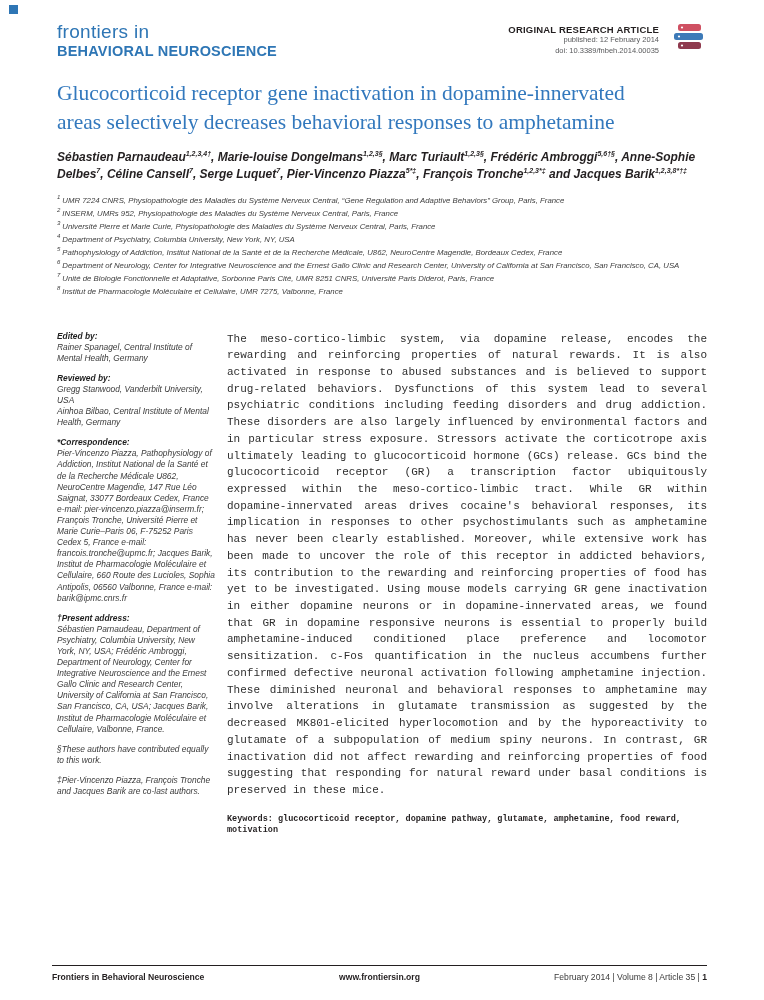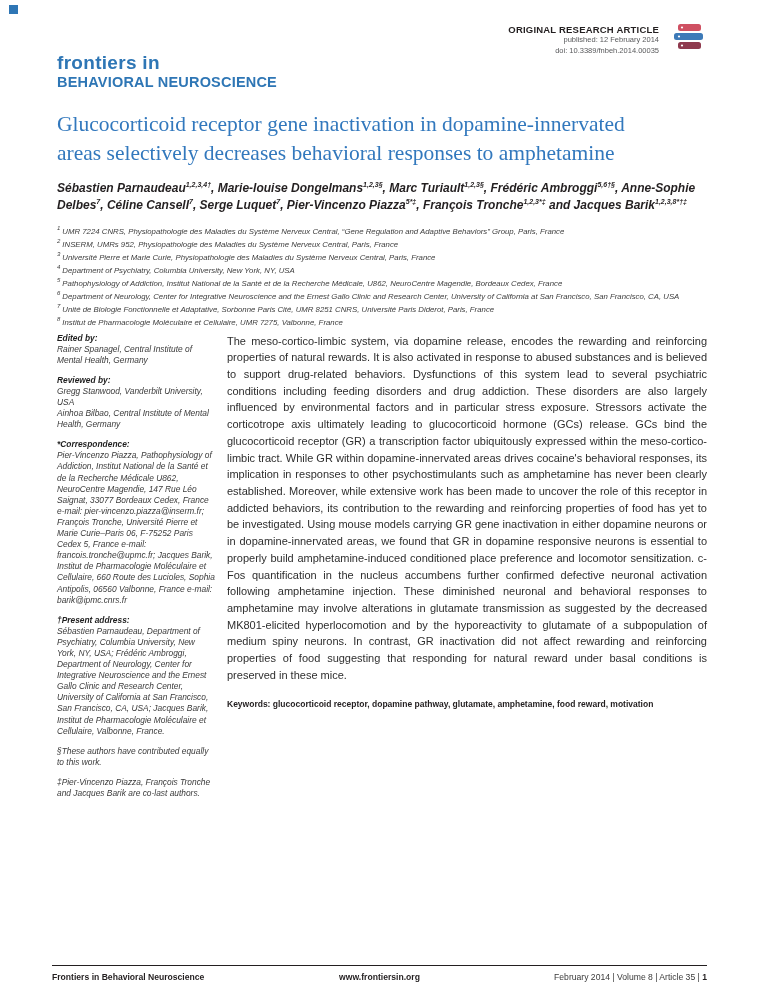--- a/index.html
+++ b/index.html
@@ -8,43 +8,43 @@
     position:relative; width:764px; height:1000px; margin:0 auto;
     background:#fff; overflow:hidden;
     font-family:"Liberation Sans","DejaVu Sans",sans-serif;
     color:#231f20; padding:22px 57px 0 57px;
   }
   .corner-mark { position:absolute; left:9px; top:5px; width:9px; height:9px; background:var(--brand-blue,#2e76b5); }
 
   
   .masthead { display:flex; align-items:flex-start; }
   .brand { line-height:1; }
-  .brand-line1 { font-size:19px; font-weight:700; color:var(--brand-blue,#2e76b5); letter-spacing:.3px;margin-top:31px; }
+  .brand-line1 { font-size:19px; font-weight:400; color:var(--brand-blue,#2e76b5); letter-spacing:.3px; }
   .brand-line2 { font-size:14.5px; font-weight:800; color:var(--brand-blue,#2e76b5); letter-spacing:.2px; margin-top:3px; }
   .pub-info { margin-left:auto; text-align:right; padding-right:12px; padding-top:2px; }
   .article-type { font-size:9.5px; font-weight:800; color:#231f20; letter-spacing:.2px; }
   .published, .doi { font-size:7.5px; color:#58595b; line-height:1.45; }
   .logo-icon { width:36px; height:32px; flex:none; }
 
   
   .title { margin-top:20px; max-width:612px; font-size:21.5px; font-weight:500; line-height:1.38; color:var(--title-blue,#3278bd);font-family:Liberation Serif, serif; }
   .authors { margin-top:11px; font-size:12px; font-weight:700; font-style:italic; line-height:1.4; color:#231f20; }
   .authors sup { font-size:7px; font-weight:700; }
   .sep { white-space:pre; }
   .affiliations { margin-top:11px; list-style:none; font-size:7.8px; font-style:italic; color:#3d3d3d; line-height:1.45; }
   .affiliations li { padding-left:9px; text-indent:-9px; }
   .affiliations sup { font-size:6px; margin-right:2px; font-style:italic; }
 
   
-  .columns { display:flex; gap:12px; margin-top:5px; min-height:588px; }
+  .columns { display:flex; gap:12px; margin-top:34px; min-height:588px; }
   .sidebar { width:158px; flex:none; font-size:8.4px; font-style:italic; line-height:1.32; color:#3a3a3a; }
   .sidebar .block { margin-bottom:9px; }
   .sidebar .heading { font-weight:700; color:#1f1f1f; }
   .sidebar .note { margin-top:9px; }
-  .main-col { flex:1; min-width:0; }
+  .main-col { flex:1; min-width:0;font-family:Liberation Mono, monospace; }
   .abstract { font-size:11px; line-height:1.52; text-align:justify; color:#2e2e2e; }
   .keywords { margin-top:15px; font-size:8.5px; font-weight:700; color:#231f20; line-height:1.35; }
 
   
   .footer {
     position:absolute; left:52px; right:57px; bottom:18px;
     border-top:1px solid #231f20; padding-top:6px;
     display:flex; align-items:baseline; font-size:8.6px; color:#231f20;
   }
   .f-journal { flex:1; text-align:left; font-weight:700; }

